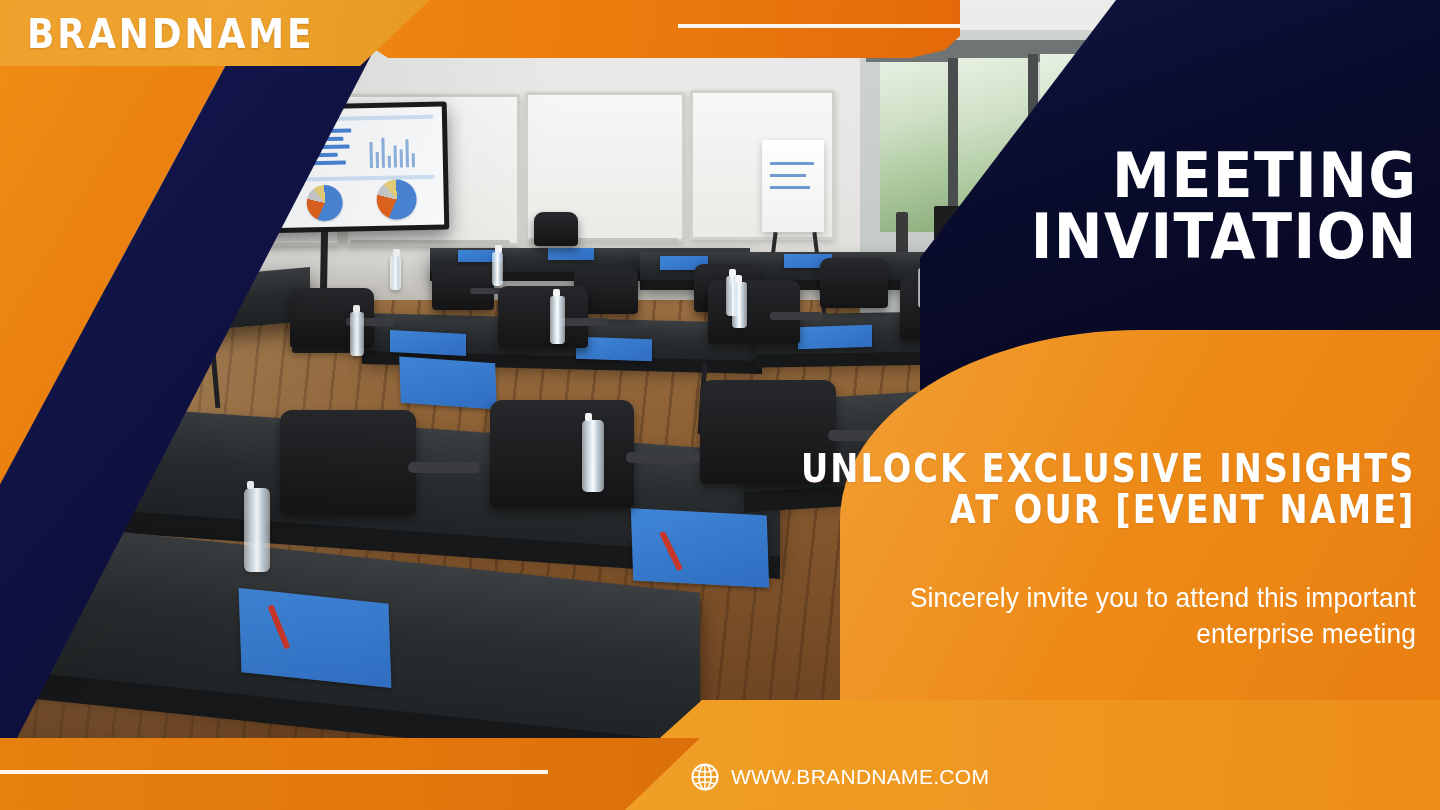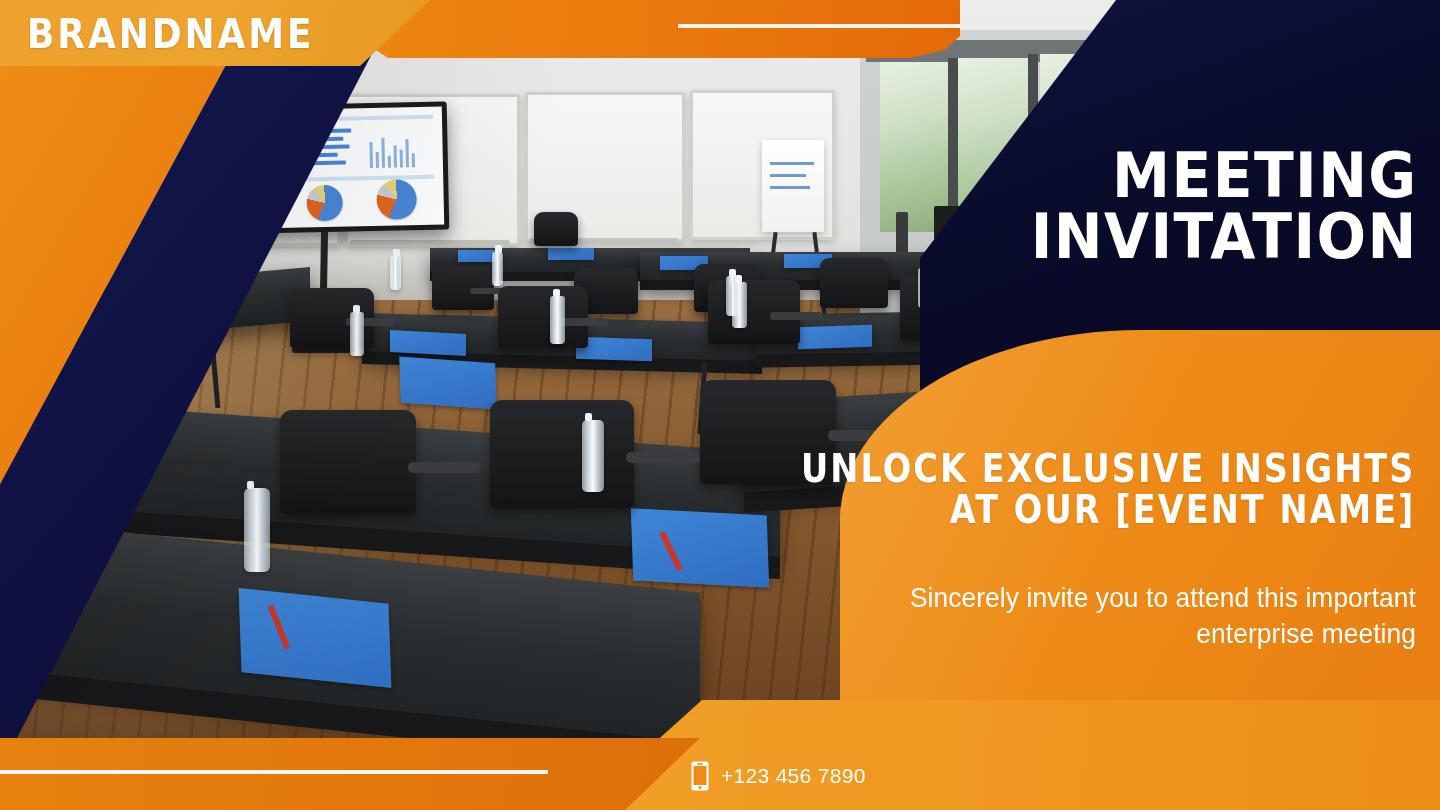--- a/index.html
+++ b/index.html
@@ -366,26 +366,28 @@
     <span class="l2">AT OUR  [EVENT NAME]</span>
   </div>
 
   <div class="subtitle">
     <span class="l1">Sincerely invite you to attend this important</span>
     <span class="l2">enterprise meeting</span>
   </div>
 
   <div class="contacts">
 
-
     <div class="contact">
-      <svg class="ic" width="20" height="32" viewBox="0 0 20 32">
-        <rect x="1.5" y="1.5" width="17" height="29" rx="2.5" fill="#ffffff"></rect>
-        <rect x="3.5" y="6" width="13" height="19" fill="#ee8c18"></rect>
-        <rect x="7" y="3.2" width="6" height="1.5" rx=".7" fill="#ee8c18"></rect>
-        <circle cx="10" cy="27.6" r="1.5" fill="#ee8c18"></circle>
+      <svg class="ic" width="30" height="30" viewBox="0 0 30 30">
+        <circle cx="15" cy="15" r="12.5" fill="none" stroke="#ffffff" stroke-width="2"></circle>
+        <ellipse cx="15" cy="15" rx="6" ry="12.5" fill="none" stroke="#ffffff" stroke-width="1.7"></ellipse>
+        <line x1="2.5" y1="15" x2="27.5" y2="15" stroke="#ffffff" stroke-width="1.7"></line>
+        <path d="M5 8 Q15 12 25 8" fill="none" stroke="#ffffff" stroke-width="1.5"></path>
+        <path d="M5 22 Q15 18 25 22" fill="none" stroke="#ffffff" stroke-width="1.5"></path>
+        <line x1="15" y1="2.5" x2="15" y2="27.5" stroke="#ffffff" stroke-width="1.5"></line>
       </svg>
-      <span class="contact-text">+123 456 7890</span>
+      <span class="contact-text">WWW.BRANDNAME.COM</span>
     </div>
 
+
   </div>
 
 </div>
 
 </body></html>

